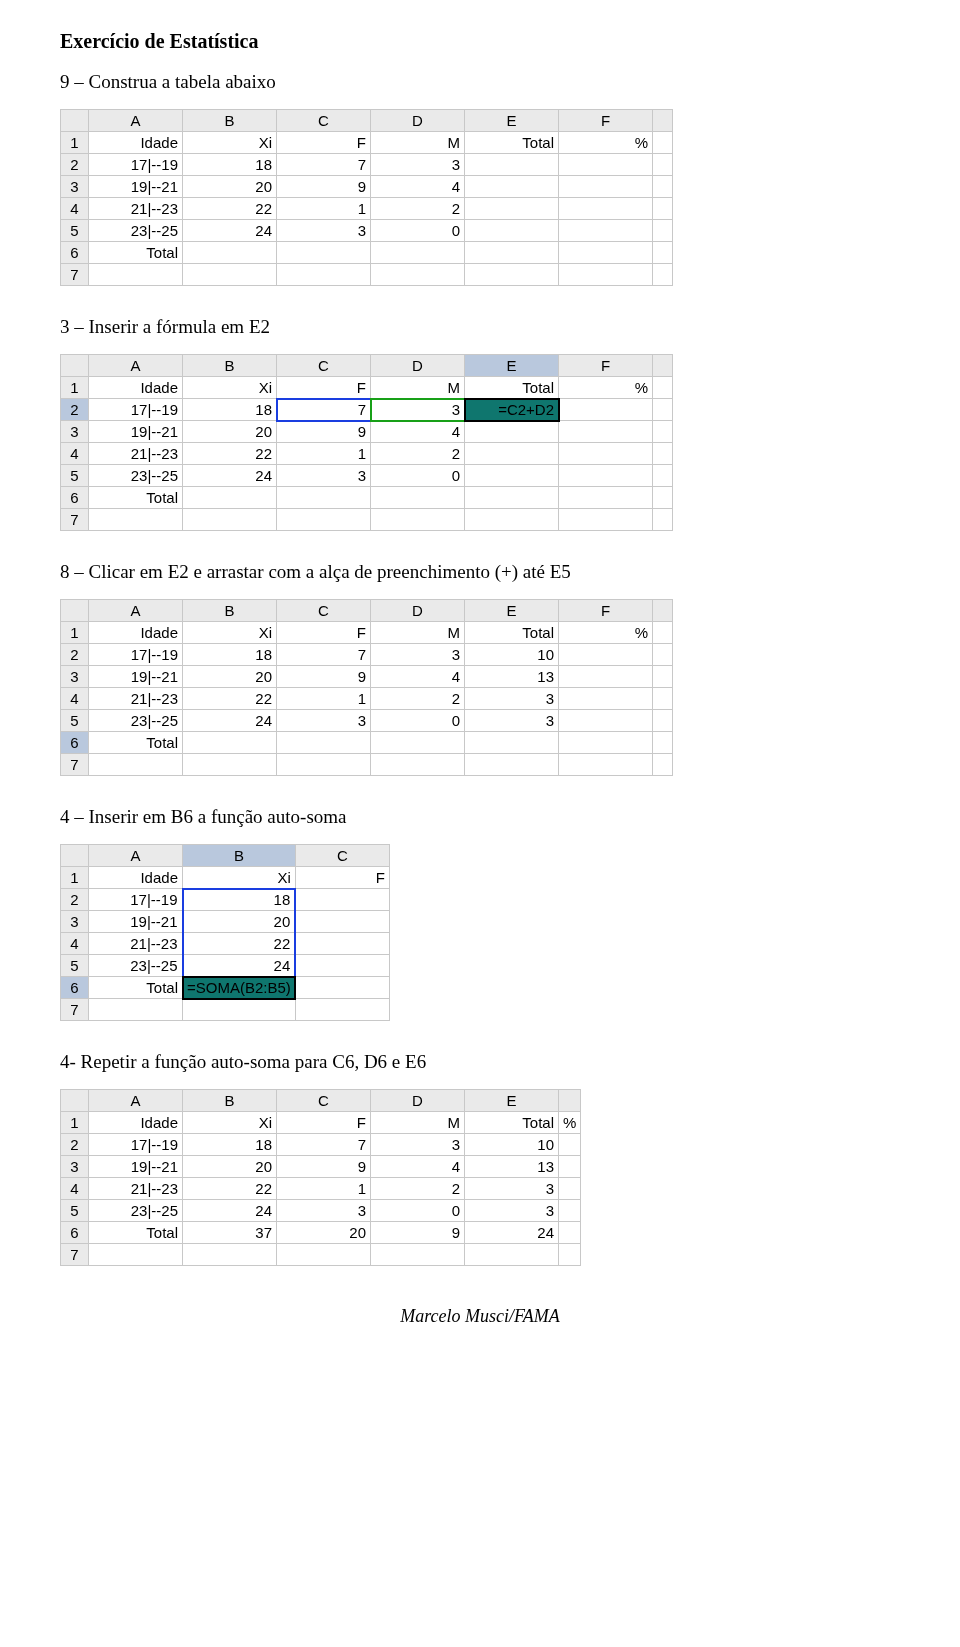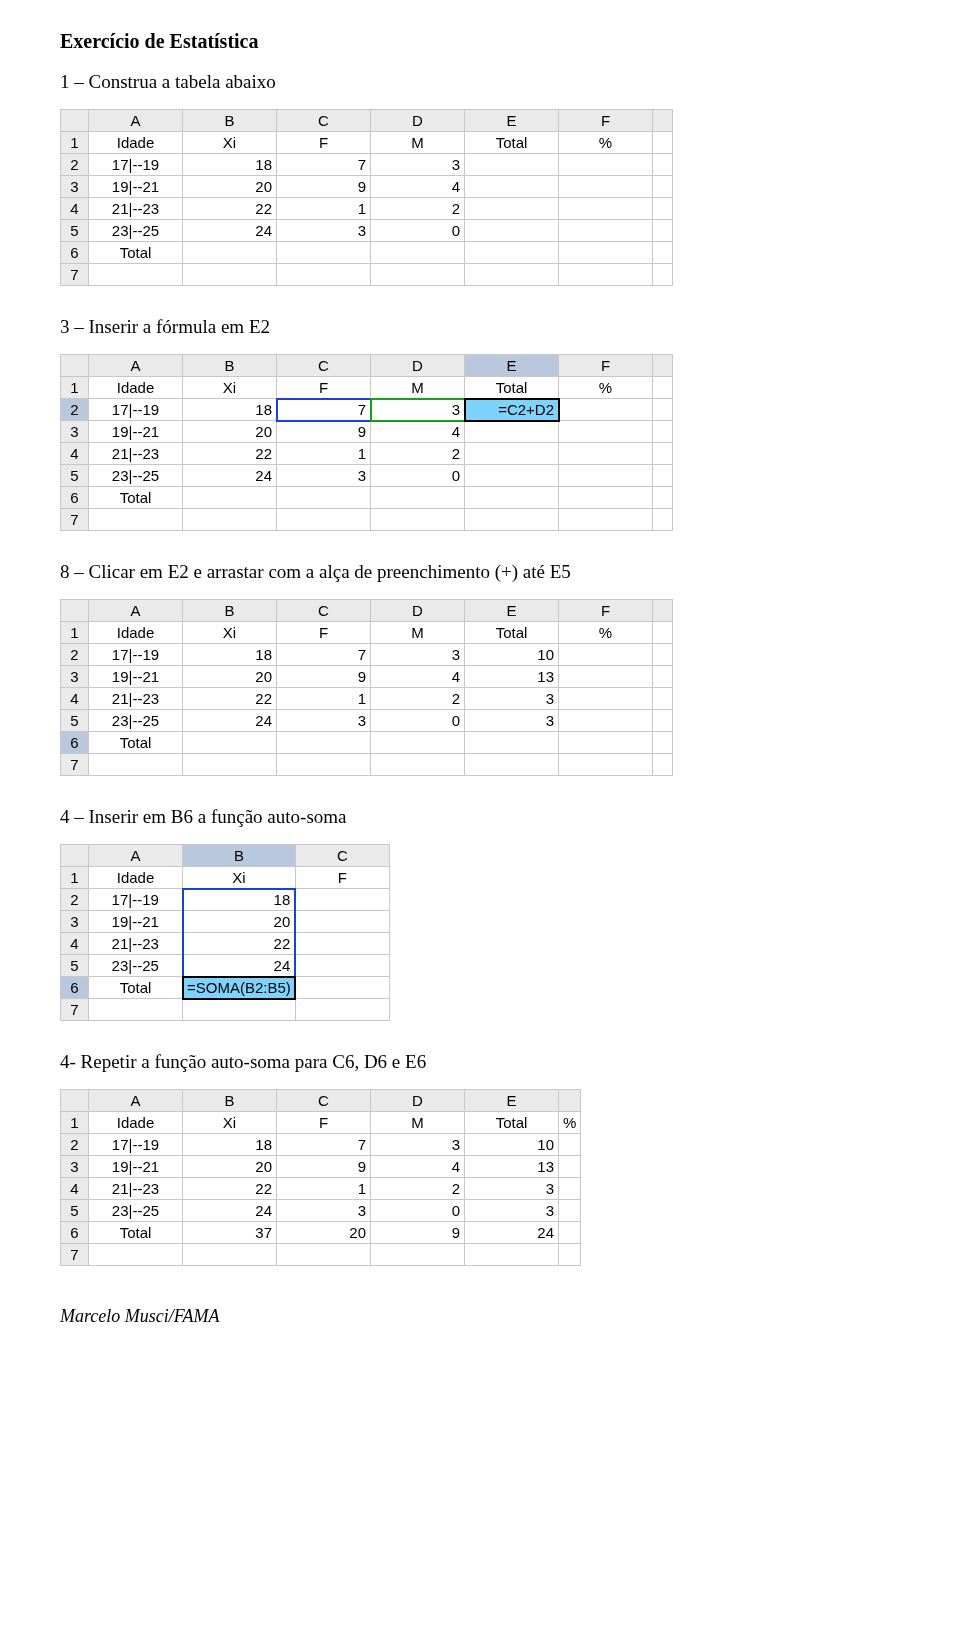--- a/index.html
+++ b/index.html
@@ -53,55 +53,55 @@
   table.ss th.colhead { width: 94px; }
   table.ss th.rowhead {
     background: #eaeaea;
     text-align: center;
     width: 28px;
   }
   table.ss th.sel {
     background: #b9c8dd;
   }
   table.ss td { text-align: right; }
-  table.ss td.txt { text-align: center; }
+  table.ss td.txt { text-align: right; }
   table.ss th.partial-right { width: 20px; }
   
   td.sel-blue {
     outline: 2px solid #1a3ee0;
     outline-offset: -1px;
   }
   td.sel-green {
     outline: 2px solid #18a018;
     outline-offset: -1px;
   }
   td.active {
     outline: 2px solid #000;
     outline-offset: -1px;
     text-align: left;
-    background: #7dd3fc;
+    background: #0f766e;
   }
   .range-top    { border-top: 2px solid #1a3ee0 !important; }
   .range-bottom { border-bottom: 2px solid #1a3ee0 !important; }
   .range-left   { border-left: 2px solid #1a3ee0 !important; }
   .range-right  { border-right: 2px solid #1a3ee0 !important; }
 
   .footer {
-    text-align: left;
+    text-align: center;
     font-style: italic;
     margin-top: 40px;
     font-size: 18px;
   }
 </style>
 </head>
 <body>
 
 <div class="doc-title">Exercício de Estatística</div>
 
-<div class="step">1 – Construa a tabela abaixo</div>
+<div class="step">9 – Construa a tabela abaixo</div>
 <div class="ss-wrap">
 <table class="ss">
   <tbody>
         <tr>
     <th class="corner"></th>
     <th class="colhead">A</th>
     <th class="colhead">B</th>
     <th class="colhead">C</th>
     <th class="colhead">D</th>
     <th class="colhead">E</th>

